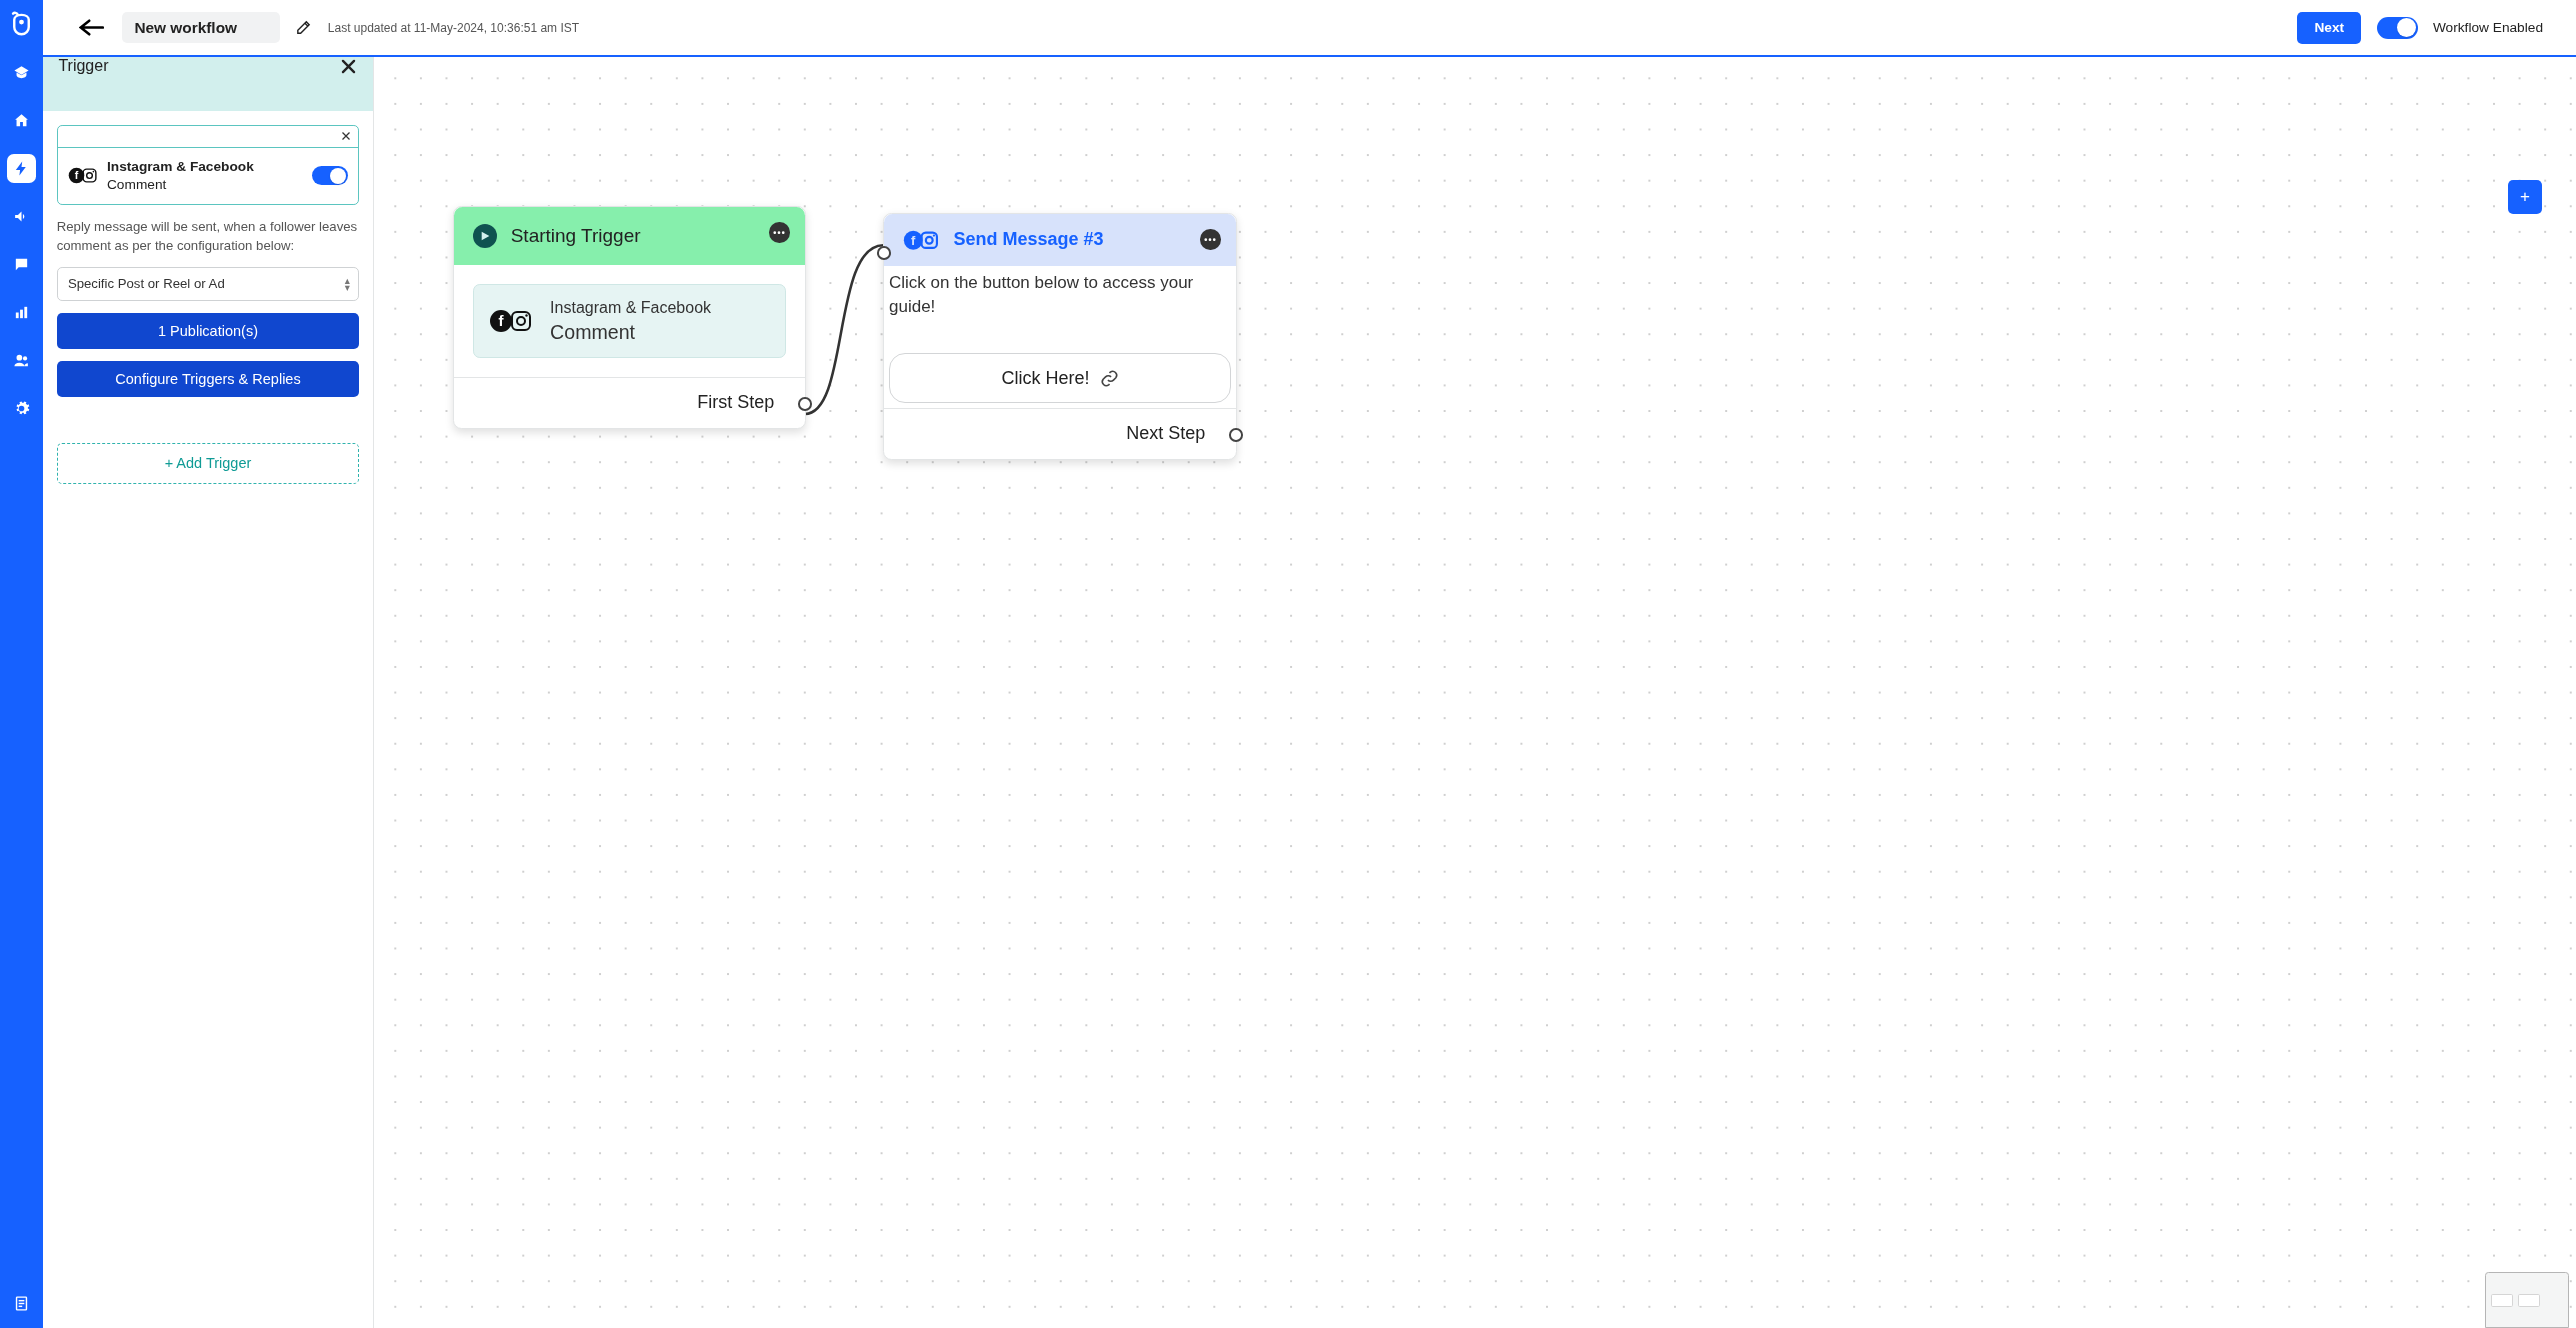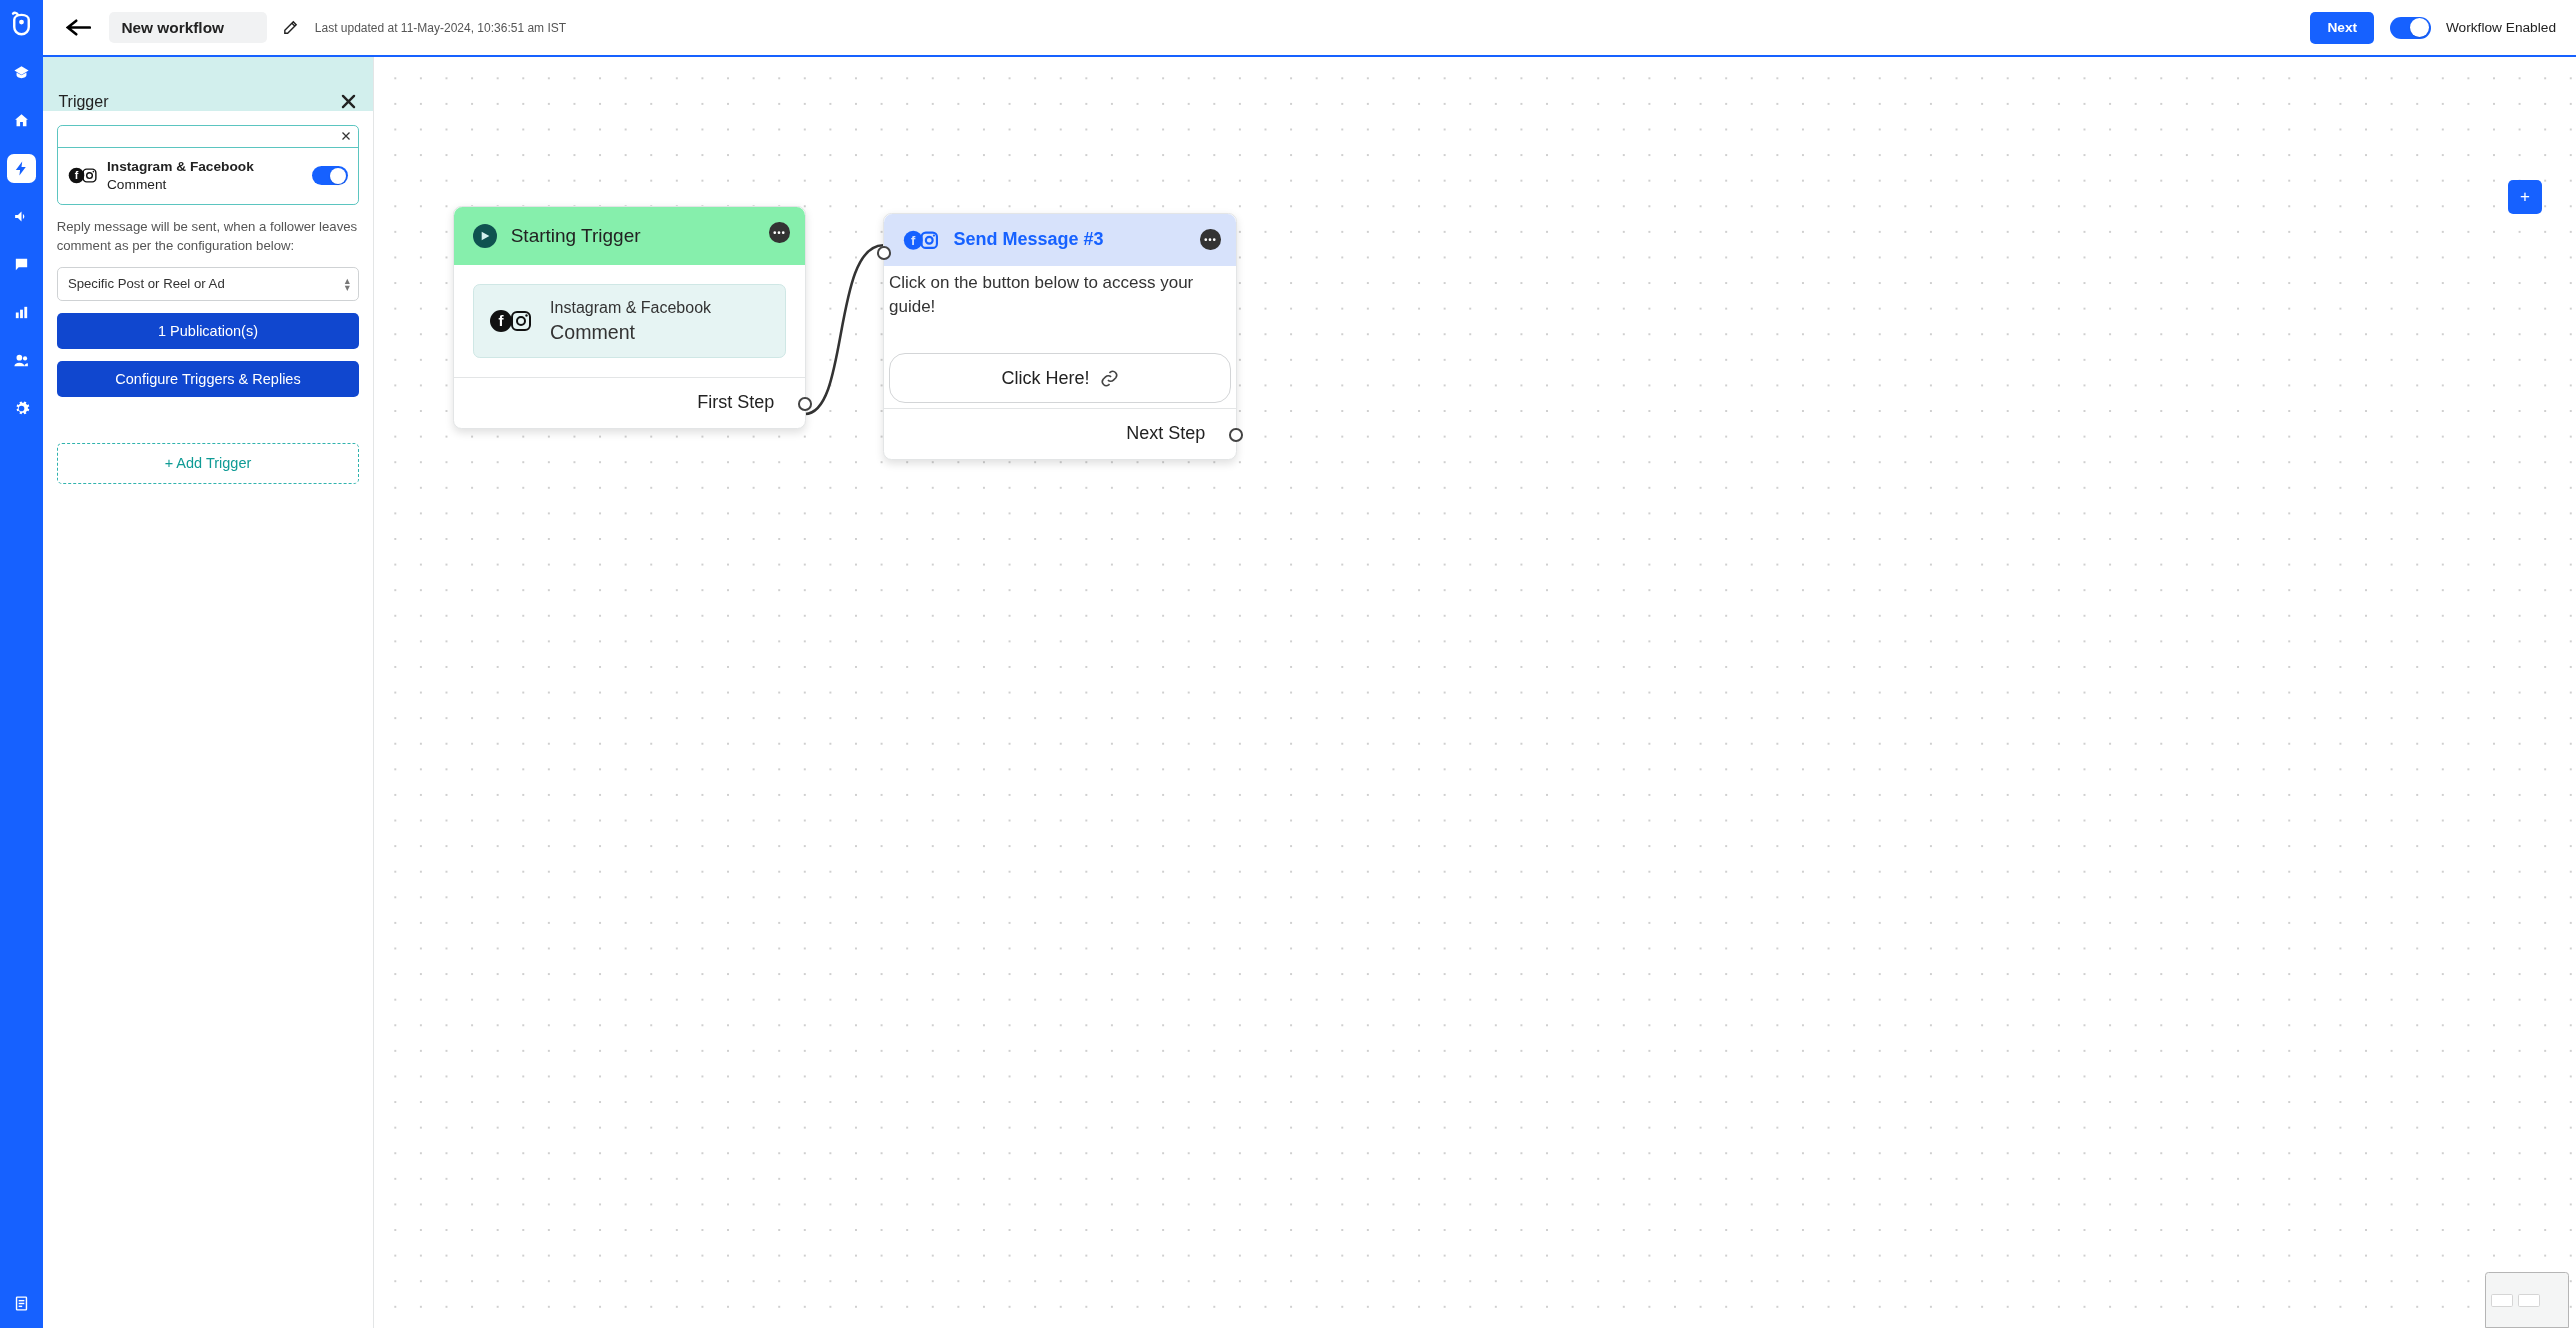--- a/index.html
+++ b/index.html
@@ -18,21 +18,21 @@
     }
     .nav-item.active { background: #fff; color: #1661ff; }
     .nav-item svg { width: 17px; height: 17px; }
     .nav-spacer { flex: 1; }
     .nav-bottom { margin-bottom: 10.2px; display:flex; flex-direction: column; gap:19px; align-items:center; }
     
     .main { flex: 1; display: flex; flex-direction: column; }
     
     
     .header {
-      height: 57px; display: flex; align-items: center; padding: 0 20px; gap: 15.4px;
+      height: 57px; display: flex; align-items: center; padding: 0 33px; gap: 15.4px;
       border-bottom: 2.6px solid #1661ff; flex-shrink: 0;
     }
     .back-btn { width: 31px; height: 31px; display:flex; align-items:center; justify-content:center; cursor: pointer; }
     .title-pill {
       background: #f1f2f3; border-radius: 5.1px; padding: 6.8px 43px 6.8px 12px; font-size: 15.4px;
       font-weight: 700; color: #222;
     }
     .edit-btn { cursor:pointer; display:flex; align-items:center; justify-content:center; }
     .last-updated { color: #555; font-size: 12px; }
     .header-spacer { flex:1; }
@@ -43,21 +43,21 @@
     .toggle { width:41px; height:22px; background:#1661ff; border-radius:11px; position:relative; cursor:pointer; }
     .toggle-knob { position:absolute; right:1.7px; top:1.7px; width:19px; height:19px; background:#fff; border-radius:50%; box-shadow:0 0.9px 1.7px rgba(0,0,0,.15); }
     .toggle-label { font-size:13.7px; color:#222; }
     
     
     .body { flex:1; display:flex; overflow:hidden; }
     
     
     .side-panel { width:331px; border-right:0.9px solid #e3e5e6; display:flex; flex-direction:column; }
     .panel-head {
-      background:#d2efed; height:54px; padding:0 15.4px; display:flex; align-items:flex-end;
+      background:#d2efed; height:54px; padding:0 15.4px; display:flex; align-items:flex-start;
       justify-content:space-between;
     }
     .panel-title { font-size:16px; color:#222; }
     .panel-close { cursor:pointer; width:19px; height:19px; }
     .panel-body { padding:13.7px; display:flex; flex-direction:column; gap:12px; }
     
     .trigger-card { border:0.9px solid #5bc5c0; border-radius:5.1px; overflow:hidden; }
     .trigger-card-top {
       height:22px; border-bottom:0.9px solid #5bc5c0; display:flex; align-items:center;
       justify-content:flex-end; padding:0 6.8px;

